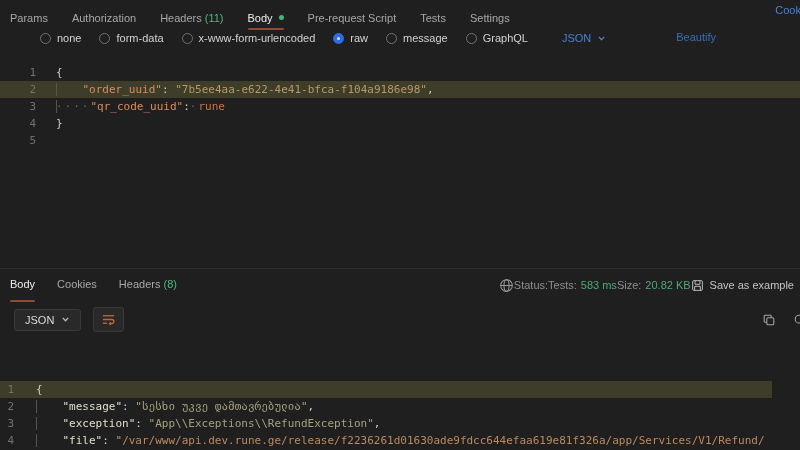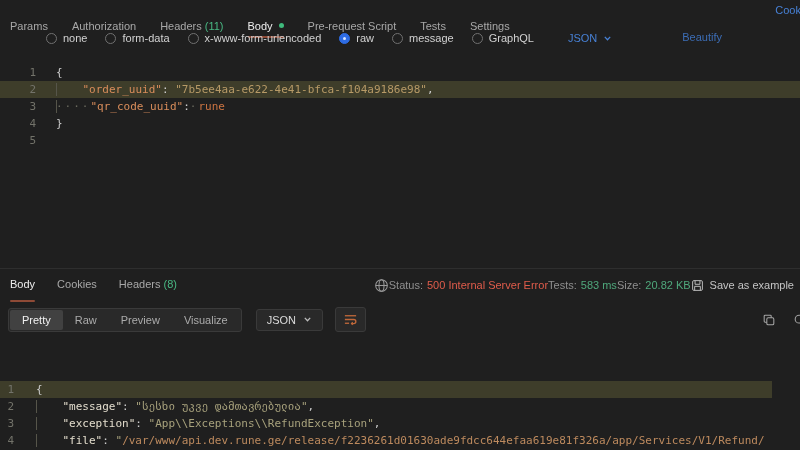--- a/index.html
+++ b/index.html
@@ -3,28 +3,28 @@
 <meta charset="utf-8">
 <style>
   *{box-sizing:border-box;margin:0;padding:0}
   html,body{width:800px;height:450px}
   body{
     position:relative;overflow:hidden;background:#1f1f1f;
     font-family:"Liberation Sans",sans-serif;font-size:11px;color:#9d9d9d;
   }
   
   .req-tabs{position:absolute;top:0;left:0;width:800px;height:22px;display:flex;gap:24px;padding-left:10px;align-items:flex-start}
-  .tab{position:relative;padding:20px 0 5px;white-space:nowrap;cursor:pointer;color:#a8a8a8}
+  .tab{position:relative;padding:12px 0 5px;white-space:nowrap;cursor:pointer;color:#a8a8a8}
   .tab.active{color:#ededed}
   .tab.active::after{content:"";position:absolute;left:0;right:0;bottom:-1px;height:2px;background:#8e4a36;border-radius:1px}
   .tab .badge{color:#49b883}
   .dot{display:inline-block;width:5px;height:5px;border-radius:50%;background:#3fba7c;margin-left:6px;vertical-align:2px}
   .cookies-link{position:absolute;right:-15px;top:4px;color:#4781d6;cursor:pointer;white-space:nowrap}
   
-  .body-type-row{position:absolute;top:27px;left:10px;width:700px;height:22px;display:flex;align-items:center;gap:18px;padding-left:36px}
+  .body-type-row{position:absolute;top:27px;left:4px;width:700px;height:22px;display:flex;align-items:center;gap:18px;padding-left:36px}
   .radio{display:flex;align-items:center;gap:6px;color:#d2d2d2;cursor:pointer}
   .radio .circ{width:11px;height:11px;border:1px solid #717171;border-radius:50%;position:relative;flex:none}
   .radio.sel .circ{background:#2e6ce4;border-color:#2e6ce4}
   .radio.sel .circ::after{content:"";position:absolute;left:3px;top:3px;width:3px;height:3px;border-radius:50%;background:#d8e4ff}
   .lang-select{display:flex;align-items:center;gap:6px;color:#4781d6;margin-left:16px;cursor:pointer}
   .beautify-link{position:absolute;right:-12px;top:4px;color:#3c6db5;cursor:pointer;white-space:nowrap}
   
   .editor{position:absolute;left:0;right:0;font-family:"DejaVu Sans Mono","Liberation Mono",monospace;font-size:11px;line-height:17px;color:#cfcfcf;overflow:hidden}
   .req-editor{top:58px;height:210px;padding-top:6px}
   .code-row{display:flex;height:17px;align-items:center}
@@ -149,21 +149,20 @@
       <div class="resp-meta">
       <span class="icon">
         <svg width="15" height="15" viewBox="0 0 16 16" fill="none" stroke="#9a9a9a" stroke-width="1.1">
           <circle cx="8" cy="8" r="6.2"></circle>
             <ellipse cx="8" cy="8" rx="2.7" ry="6.2"></ellipse>
             <path d="M1.8 8h12.4"></path>
         </svg>
       </span>
       <span class="meta-group">
         <span>Status:</span>
-        <span class="v-red">500 Internal Server Error</span>
       </span>
       <span class="meta-group">
         <span>Tests:</span>
         <span class="v-green">583 ms</span>
       </span>
       <span class="meta-group">
         <span>Size:</span>
         <span class="v-green">20.82 KB</span>
       </span>
       <span class="save-example">
@@ -173,26 +172,20 @@
             <path d="M5 2v4.5h6V2"></path>
               <path d="M4.5 14v-5h7v5"></path>
           </svg>
         </span>
         <span>Save as example</span>
       </span>
     </div>
   </div>
 
   <div class="view-bar">
-    <div class="seg">
-        <div class="view active">Pretty</div>
-        <div class="view">Raw</div>
-        <div class="view">Preview</div>
-        <div class="view">Visualize</div>
-      </div>
     <div class="fmt-select">
       <span>JSON</span>
       <span class="icon">
         <svg width="9" height="9" viewBox="0 0 10 10">
             <path d="M2 3.2 L5 6.4 L8 3.2" stroke="#bdbdbd" fill="none" stroke-width="1.4"></path>
           </svg>
       </span>
     </div>
     <div class="wrap-btn">
       <span class="icon">

